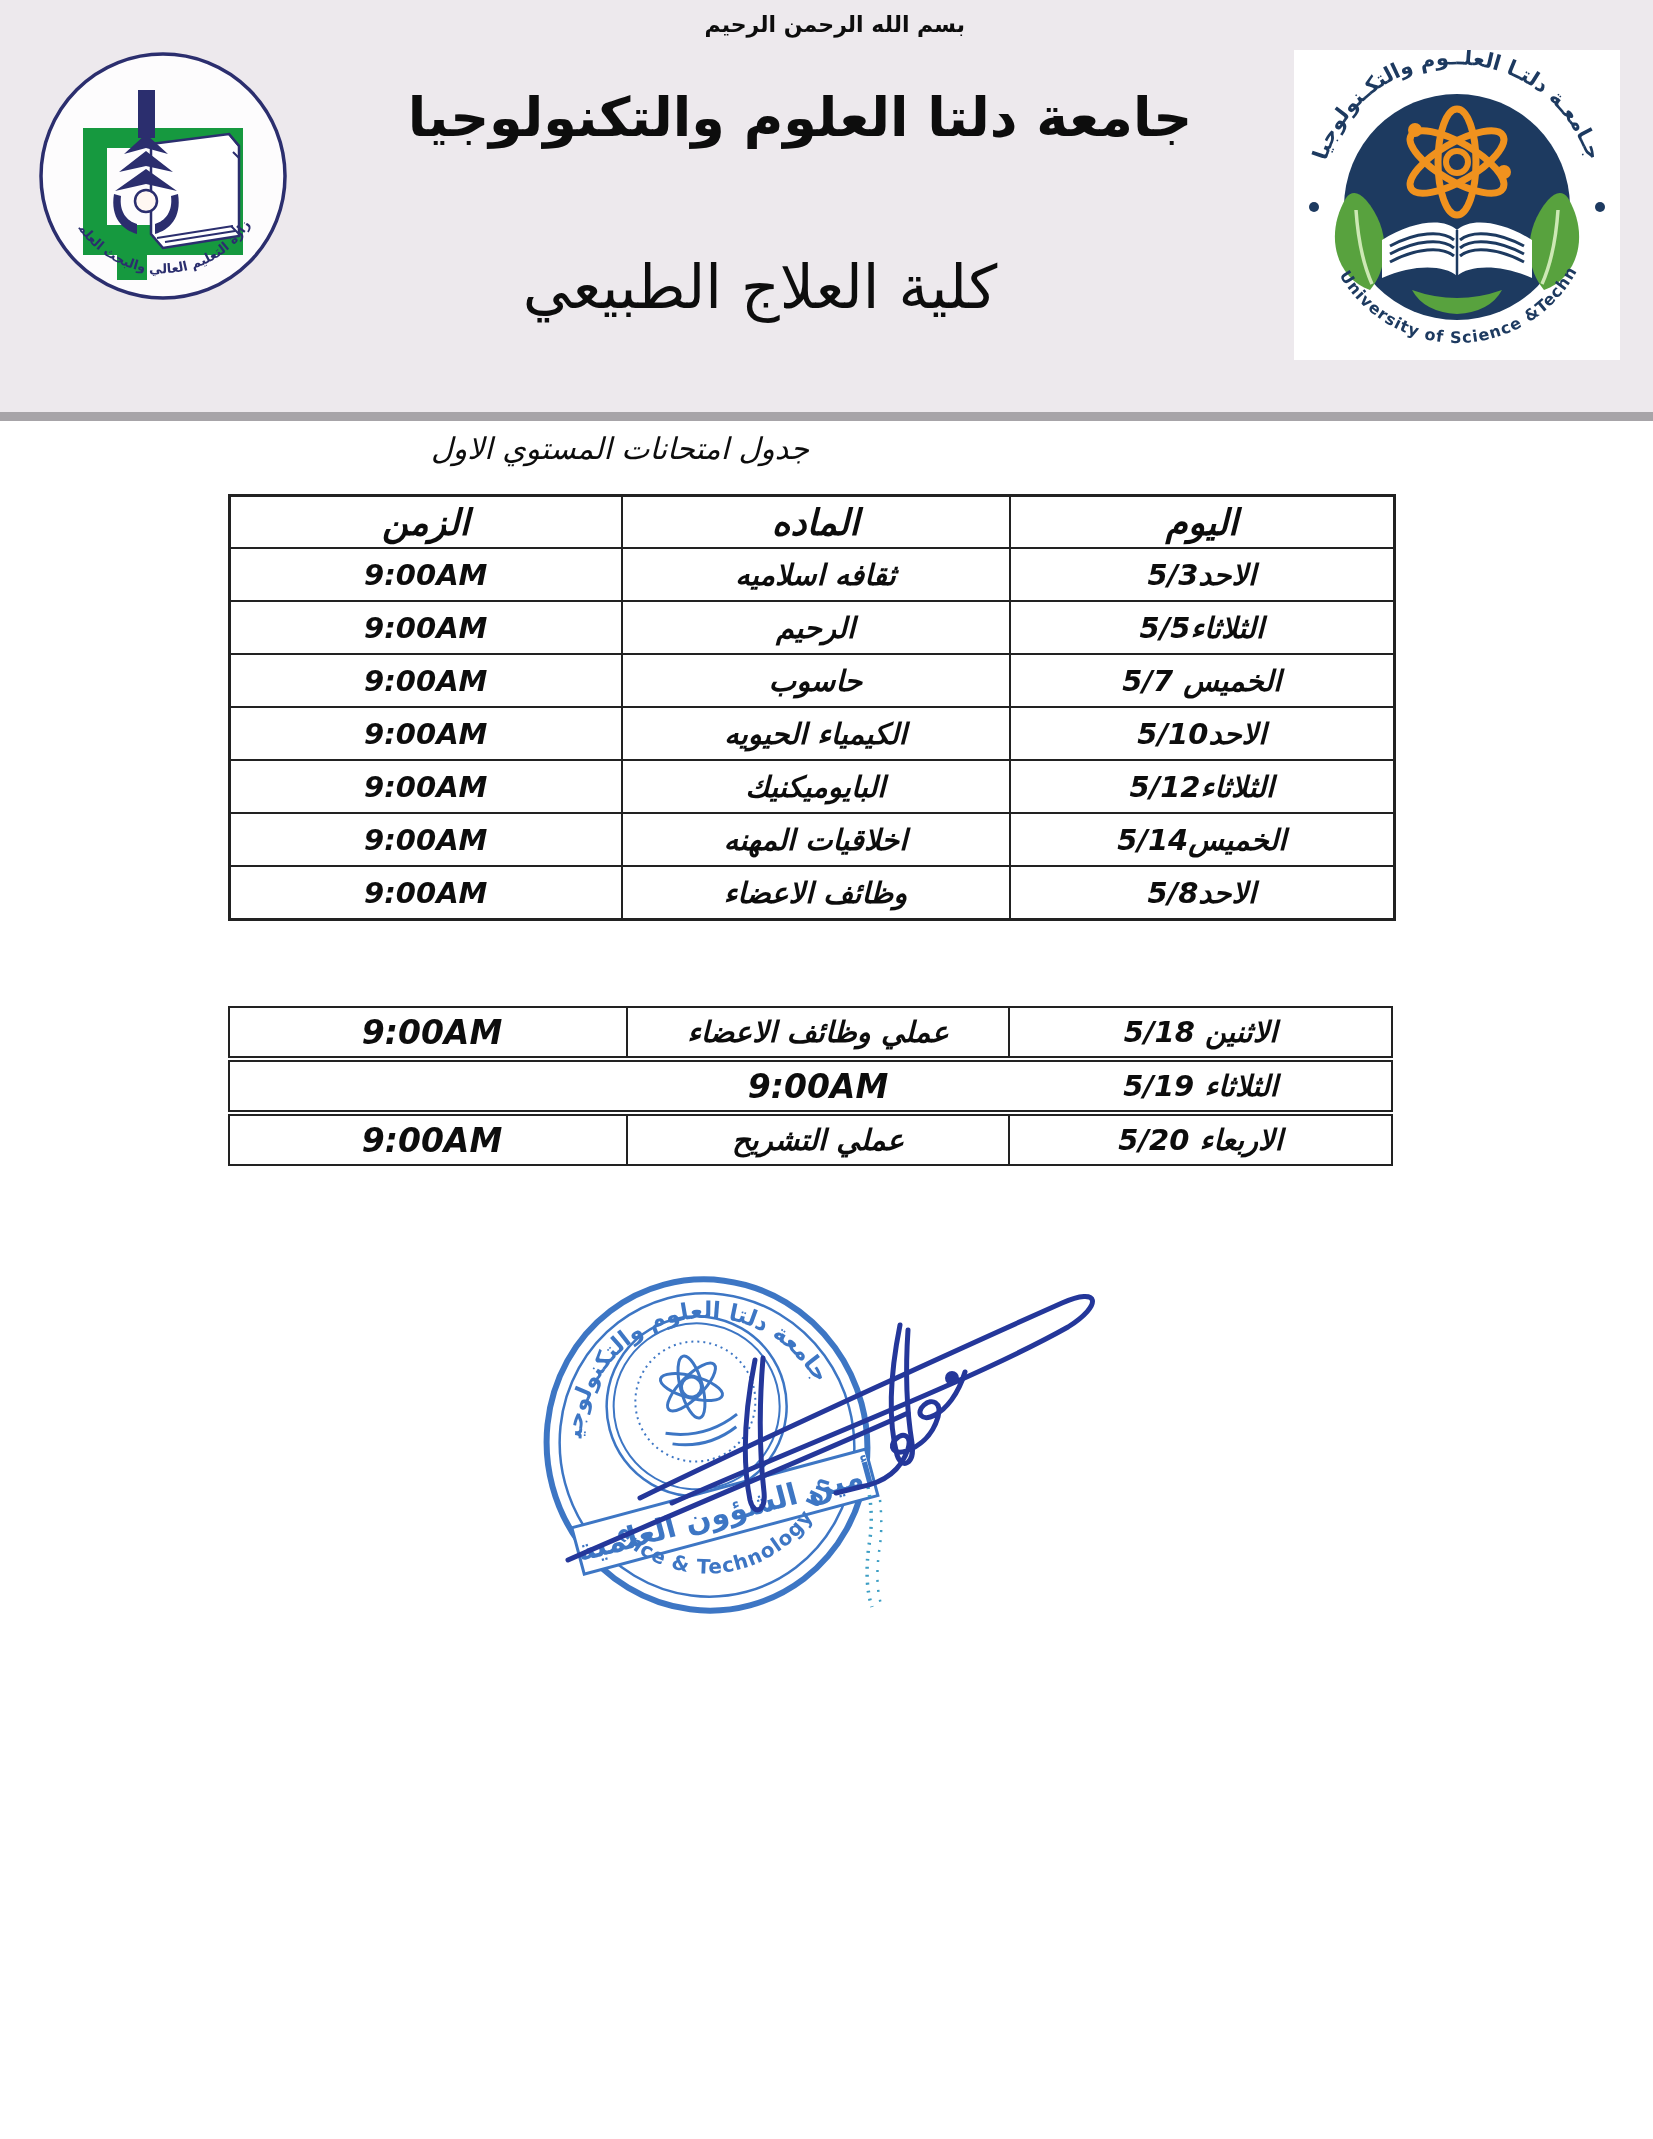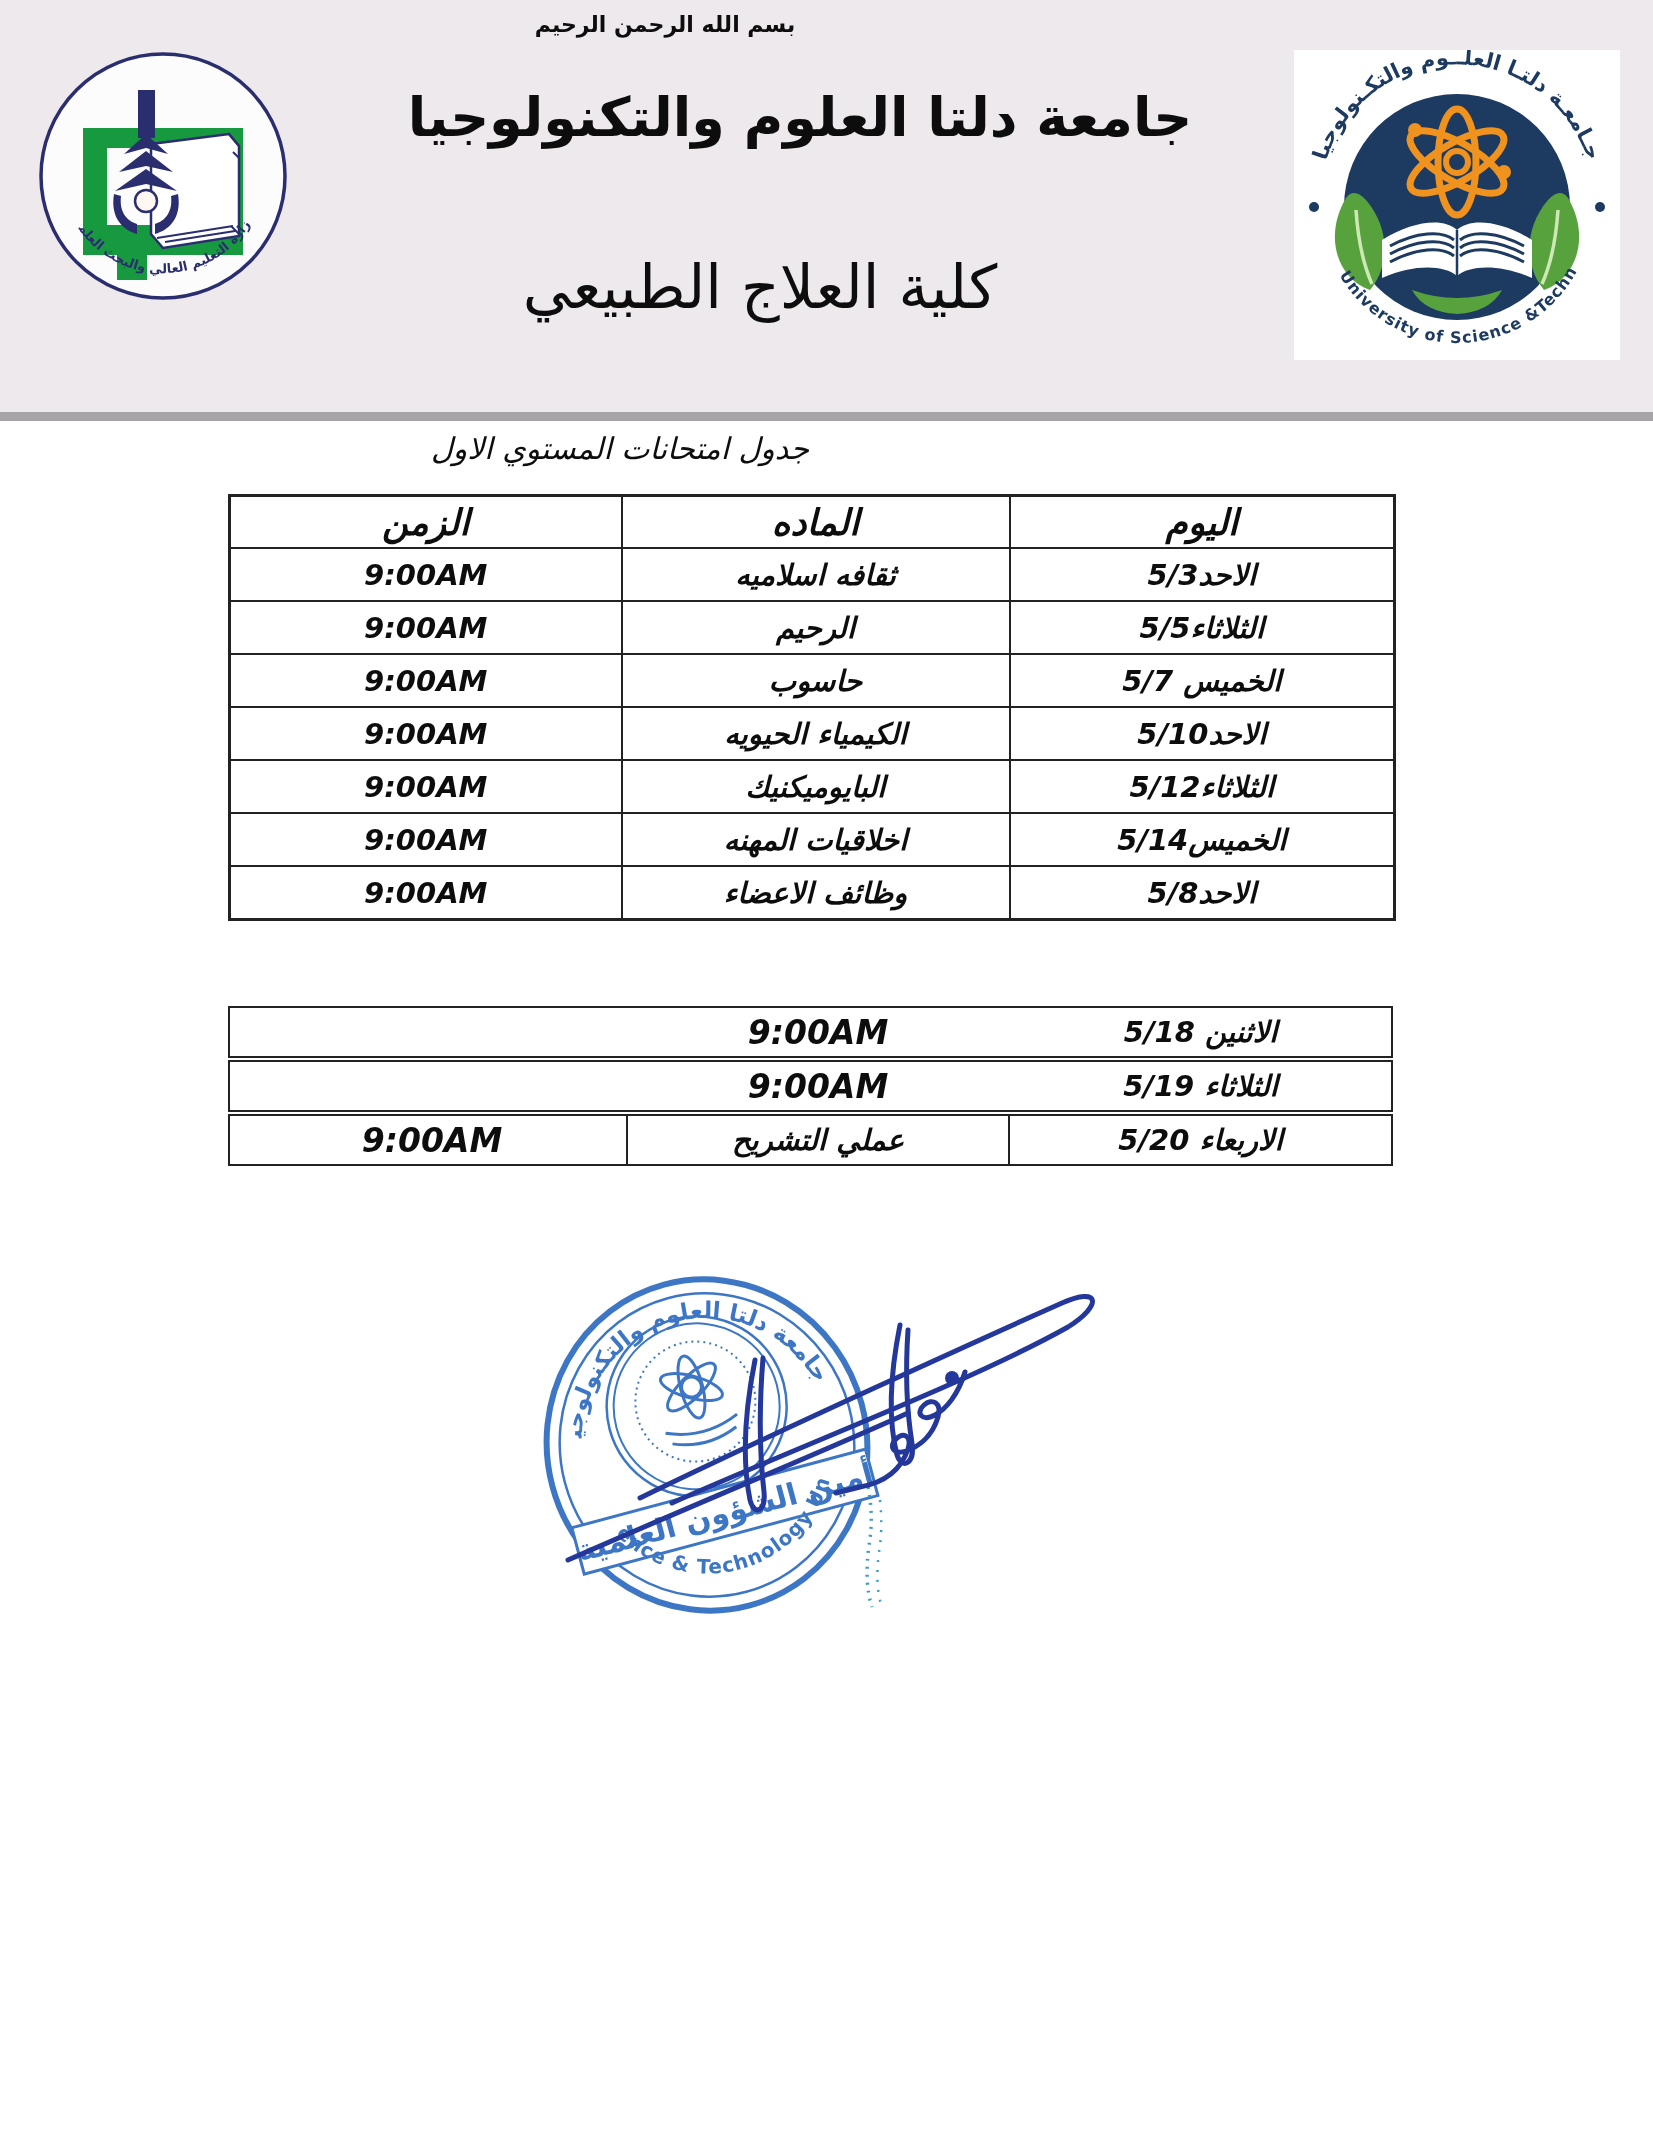--- a/index.html
+++ b/index.html
@@ -10,21 +10,21 @@
     background:#ffffff;
     overflow:hidden;
     font-family:"DejaVu Sans", sans-serif;
     color:#0d0d0d;
   }
   .header-band{position:absolute;left:0;top:0;width:1653px;height:412px;background:#EDE9ED;}
   .header-rule{position:absolute;left:0;top:412px;width:1653px;height:9px;background:#A7A4A8;}
 
   .bismillah{
     position:absolute;left:365px;top:12px;width:600px;
-    text-align:center;font-size:22px;font-weight:bold;direction:rtl;
+    text-align:right;font-size:22px;font-weight:bold;direction:rtl;
   }
   .uni-title{
     position:absolute;left:250px;top:86px;width:1100px;
     text-align:center;font-size:54px;font-weight:900;direction:rtl;white-space:nowrap;
     letter-spacing:1px;
   }
   .fac-title{
     position:absolute;left:250px;top:252px;width:1020px;
     text-align:center;font-size:60px;font-weight:400;direction:rtl;white-space:nowrap;
   }
@@ -200,20 +200,21 @@
       <td>الاحد5/8</td>
       <td>وظائف الاعضاء</td>
       <td class="time-cell">9:00AM</td>
     </tr>
   </tbody>
     </table>
 
   <div class="ptable">
     <div class="prow">
       <div class="pcell">الاثنين 5/18</div>
+      <div class="pcell mid">عملي وظائف الاعضاء</div>
       <div class="pcell time">9:00AM</div>
     </div>
     <div class="prow">
       <div class="pcell">الثلاثاء 5/19</div>
       <div class="pcell time">9:00AM</div>
     </div>
     <div class="prow">
       <div class="pcell">الاربعاء 5/20</div>
       <div class="pcell mid">عملي التشريح</div>
       <div class="pcell time">9:00AM</div>

